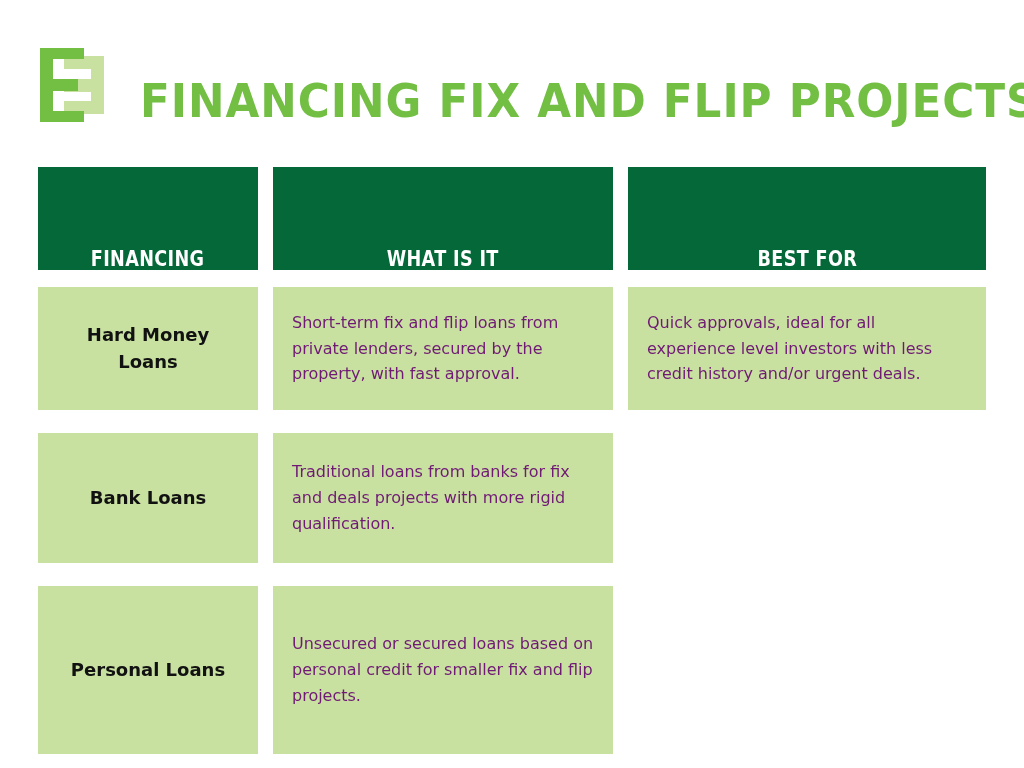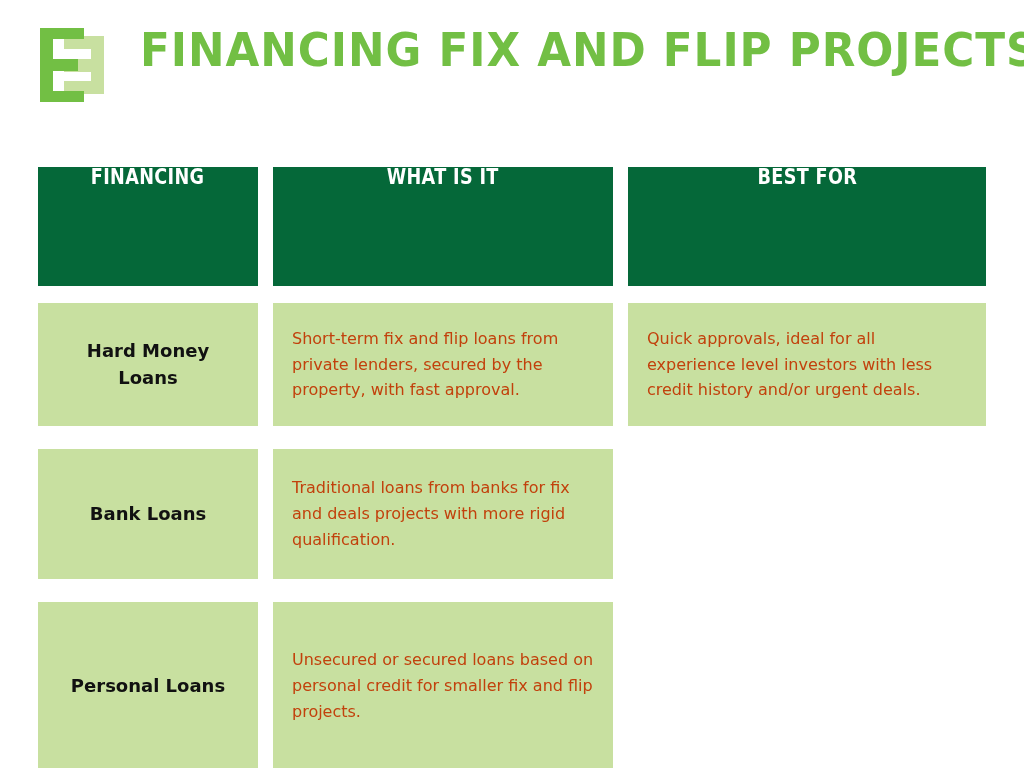--- a/index.html
+++ b/index.html
@@ -18,25 +18,25 @@
     position: relative;
     width: 1024px;
     height: 768px;
     background: #ffffff;
   }
 
   
   .title-bar {
     position: absolute;
     left: 38px;
-    top: 26px;
+    top: 38px;
     width: 950px;
     height: 86px;
     display: flex;
-    align-items: flex-start;
+    align-items: flex-end;
     gap: 30px;
   }
 
   .logo {
     position: relative;
     width: 72px;
     height: 78px;
     flex: 0 0 auto;
   }
   .logo svg { display: block; }
@@ -71,23 +71,23 @@
   .header-row { margin-bottom: 17px; }
   .body-row   { margin-bottom: 23px; }
   .body-row:last-child { margin-bottom: 0; }
 
   .col-1 { flex: 0 0 220px; }
   .col-2 { flex: 0 0 340px; }
   .col-3 { flex: 1 1 auto; }
 
   .head-cell {
     background: #056839;
-    height: 119px;
-    display: flex;
-    align-items: flex-start;
+    height: 103px;
+    display: flex;
+    align-items: flex-end;
     justify-content: center;
     box-sizing: border-box;
   }
   .head-label {
     font-family: "DejaVu Sans", sans-serif;
     font-weight: 700;
     font-size: 21px;
     letter-spacing: 0.4px;
     color: #ffffff;
     text-transform: uppercase;
@@ -122,21 +122,21 @@
 
   .text-cell {
     display: flex;
     align-items: center;
     padding: 8px 18px 8px 19px;
   }
   .text-body {
     font-family: "DejaVu Sans", sans-serif;
     font-weight: 400;
     font-size: 16px;
-    color: #c2410c;
+    color: #701a75;
     line-height: 1.62;
   }
   .col-3 .text-body { font-size: 16px; }
 </style>
 </head>
 <body>
 
 <div class="page">
 
   <div class="title-bar">

